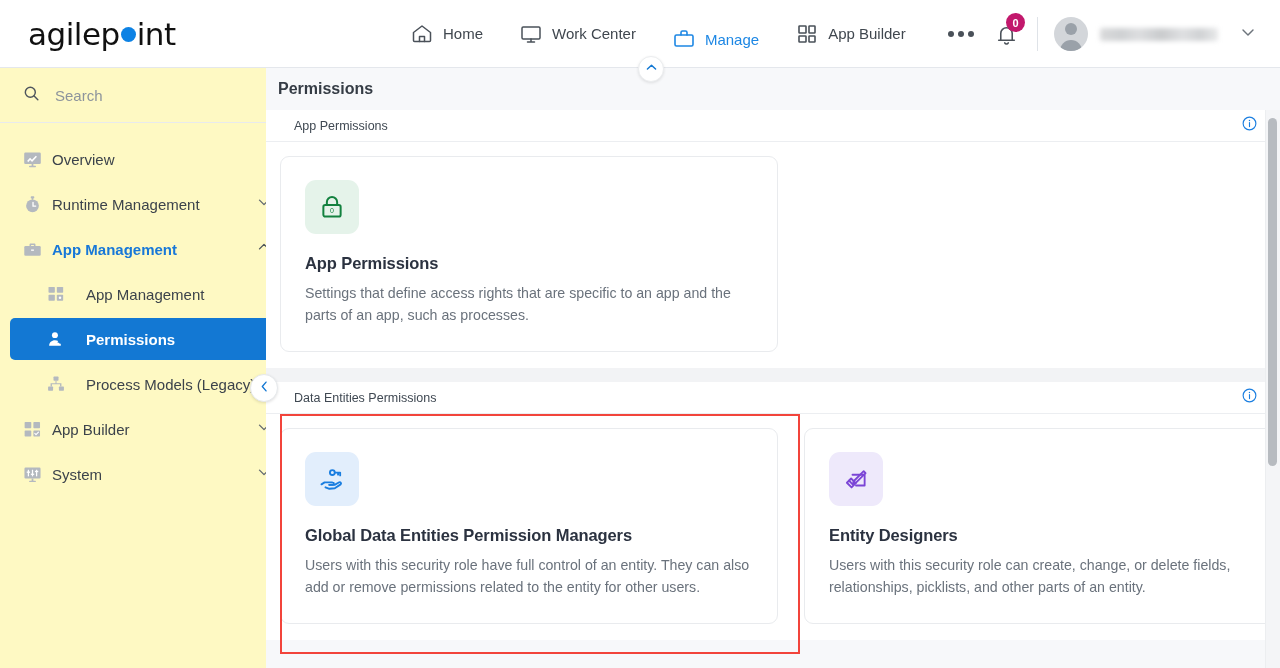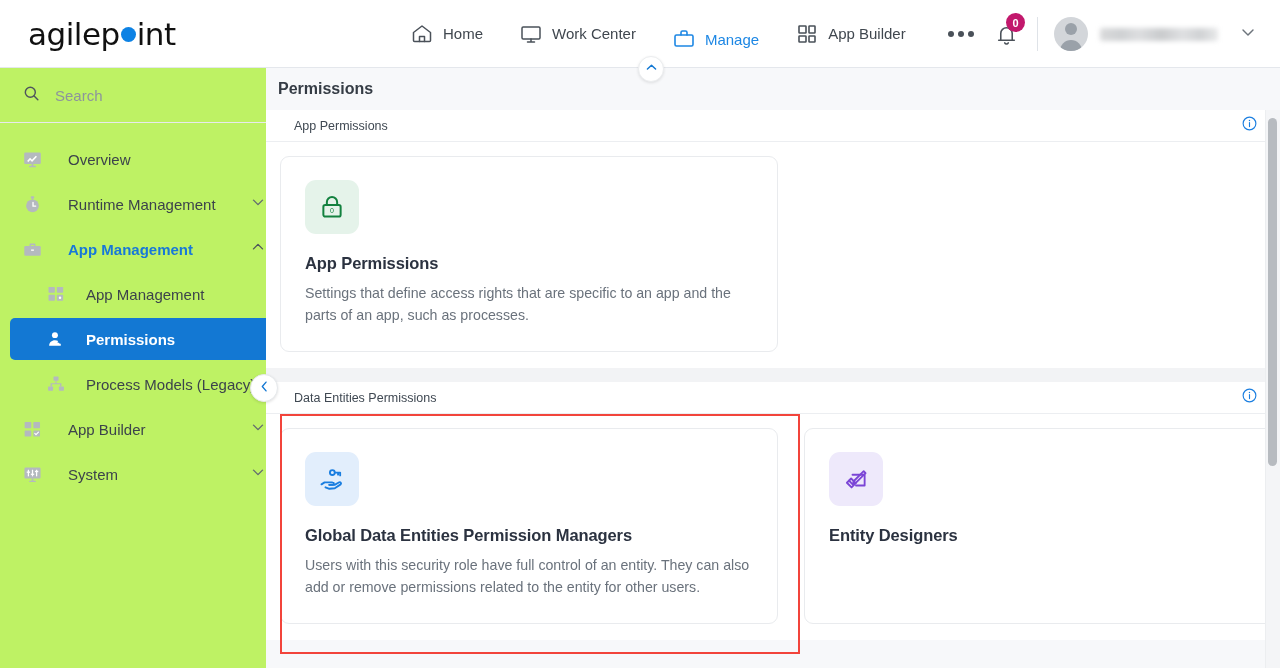--- a/index.html
+++ b/index.html
@@ -76,21 +76,21 @@
     border-radius: 2px;
     background: linear-gradient(90deg,#d9dadb 0%,#cfd1d3 18%,#dddee0 33%,#c9cbcd 52%,#dfe0e2 70%,#d0d2d4 85%,#e8e9ea 100%);
     filter: blur(2.6px);
   }
   .caret { margin-left: 20px; margin-right: 22px; cursor: pointer; }
 
   
   .sidebar {
     position: absolute; top: 68px; left: 0;
     width: 294px; height: 600px;
-    background: #bef264; border-right: 7px solid #d946ef;
+    background: #fef9c3; border-right: 1px solid #d946ef;
   }
   .searchrow {
     height: 55px; display: flex; align-items: center;
     padding-left: 22px; gap: 14px;
     border-bottom: 1px solid #e8eaed;
   }
   .searchrow input {
     border: none; outline: none; font-size: 15px;
     color: #5b6169; background: transparent;
     font-family: "Liberation Sans", sans-serif; width: 180px;
@@ -98,21 +98,21 @@
   .searchrow input::placeholder { color: #8d949c; }
 
   .navlist { padding-top: 12px; }
   .snav {
     height: 42px; margin: 3px 10px; border-radius: 5px;
     display: flex; align-items: center; padding: 0 10px 0 12px;
     cursor: pointer; position: relative;
   }
   .snav .sicon { width: 26px; display: flex; align-items: center; justify-content: flex-start; }
   .snav .slabel {
-    font-size: 15px; color: #3c434b; margin-left: 20px; flex: 1;
+    font-size: 15px; color: #3c434b; margin-left: 4px; flex: 1;
   }
   .snav.sel { background: #1378d3; }
   .snav.sel .slabel { color: #ffffff; font-weight: 600; }
   .snav.expanded .slabel { color: #1878d8; font-weight: 600; }
   .snav.sub { padding-left: 36px; }
   .snav.sub .slabel { margin-left: 14px; }
   .chev { margin-left: auto; }
 
   .collapse-tab {
     position: absolute; left: 250px; top: 306px;
@@ -508,17 +508,18 @@
       <div class="card">
         <div class="cardicon ic-purple">
           <svg viewBox="0 0 24 24" width="28" height="28" fill="none" stroke="#7b45d6" stroke-width="1.6" stroke-linecap="round" stroke-linejoin="round">
             <path d="M9 8.4h10.4v9.2H12"></path>
             <path d="M18.6 5.3l1.6 1.6-8.6 8.6-2.2.6.6-2.2z"></path>
             <path d="M4.2 15.2l3.6-3.6 4 4-3.6 3.6z"></path>
             <path d="M6 13.4l1.4 1.4M8 15.4l1.4 1.4"></path>
           </svg>
         </div>
         <h3>Entity Designers</h3>
+        <p>Users with this security role can create, change, or delete fields, relationships, picklists, and other parts of an entity.</p>
       </div>
     </div>
 
   </div>
 </div>
 
 </body></html>

